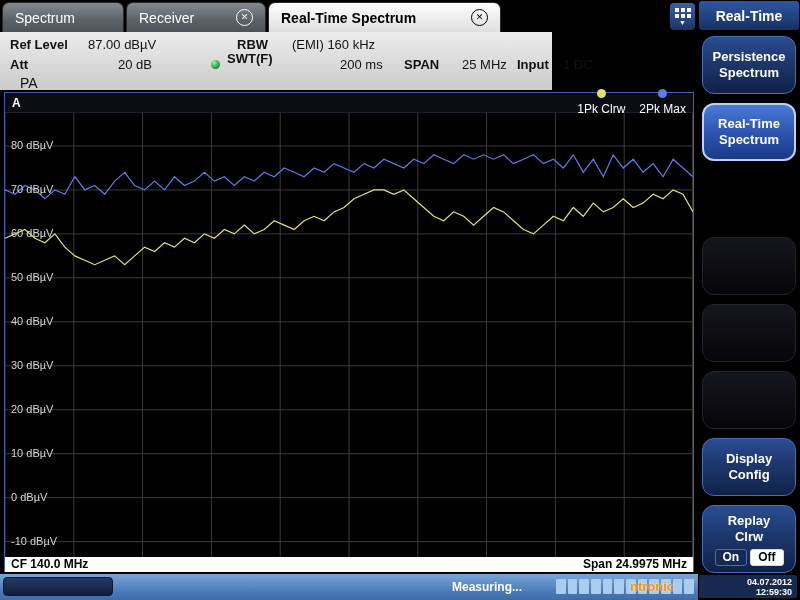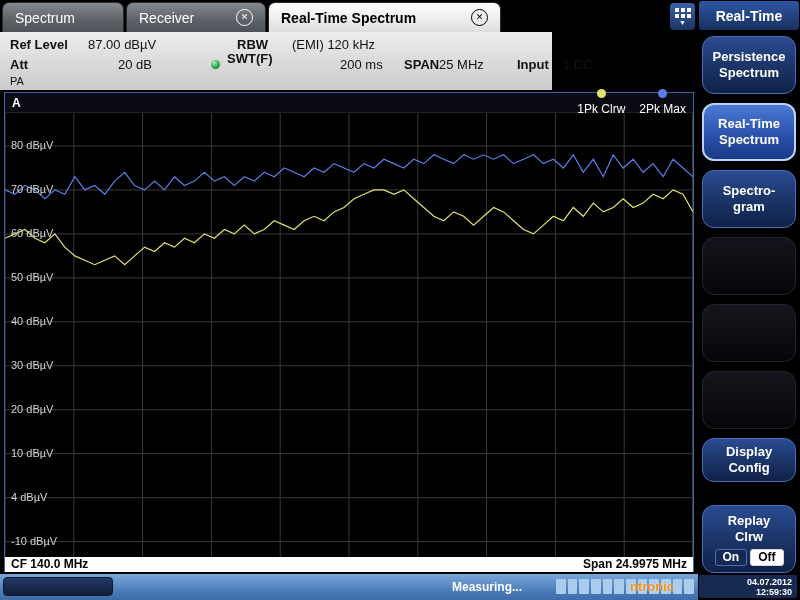--- a/index.html
+++ b/index.html
@@ -94,31 +94,31 @@
       <i></i>
       <i></i>
     </span>
   <span class="chev">▼</span>
 </div>
 
 <div class="settings">
   <span class="lbl" style="left:10px;top:5px">Ref Level</span>
   <span style="left:88px;top:5px">87.00 dBµV</span>
   <span class="lbl" style="left:237px;top:5px">RBW</span>
-  <span style="left:292px;top:5px">(EMI) 120 kHz</span>
+  <span style="left:292px;top:5px">(EMI) 160 kHz</span>
   <span class="lbl" style="left:10px;top:25px">Att</span>
   <span style="left:118px;top:25px">20 dB</span>
   <span class="led"></span>
   <span class="lbl" style="left:227px;top:19px">SWT(F)</span>
   <span style="left:340px;top:25px">200 ms</span>
   <span class="lbl" style="left:404px;top:25px">SPAN</span>
-  <span style="left:439px;top:25px">25 MHz</span>
+  <span style="left:462px;top:25px">25 MHz</span>
   <span class="lbl" style="left:517px;top:25px">Input</span>
   <span style="left:563px;top:25px">1 DC</span>
-  <span style="left:10px;top:43px;font-size:11px">PA</span>
+  <span style="left:20px;top:43px;font-size:14px">PA</span>
 </div>
 
 <div class="chart">
   <div class="chart-header">
     <span class="win-label">A</span>
     <div class="legend">
         <span class="legend-item">
           <span class="dot" style="background: rgb(227, 227, 107);"></span>
           <span>1Pk Clrw</span>
         </span>
@@ -156,48 +156,44 @@
       </svg>
     <div id="ylabels">
         <span class="ytick" style="top: 25.9703px;">80 dBµV</span>
         <span class="ytick" style="top: 69.9307px;">70 dBµV</span>
         <span class="ytick" style="top: 113.891px;">60 dBµV</span>
         <span class="ytick" style="top: 157.851px;">50 dBµV</span>
         <span class="ytick" style="top: 201.812px;">40 dBµV</span>
         <span class="ytick" style="top: 245.772px;">30 dBµV</span>
         <span class="ytick" style="top: 289.733px;">20 dBµV</span>
         <span class="ytick" style="top: 333.693px;">10 dBµV</span>
-        <span class="ytick" style="top: 377.653px;">4 dBµV</span>
+        <span class="ytick" style="top: 377.653px;">0 dBµV</span>
         <span class="ytick" style="top: 421.614px;">-10 dBµV</span>
       </div>
   </div>
   <div class="chart-footer">
     <span>CF 140.0 MHz</span>
     <span>Span 24.9975 MHz</span>
   </div>
 </div>
 
 <div class="sidebar">
   <div class="sidebar-header">Real-Time</div>
 <div class="skey" style="top: 36px; height: 58px;">
       <div>Persistence</div>
       <div>Spectrum</div>
     </div>
     <div class="skey active" style="top: 103px; height: 58px;">
       <div>Real-Time</div>
       <div>Spectrum</div>
     </div>
-    <div class="skey" style="top: 170px; height: 58px;">
-      <div>Spectro-</div>
-      <div>gram</div>
-    </div>
     <div class="skey empty" style="top: 237px; height: 58px;"></div>
     <div class="skey empty" style="top: 304px; height: 58px;"></div>
     <div class="skey empty" style="top: 371px; height: 58px;"></div>
-    <div class="skey" style="top: 438px; height: 44px;">
+    <div class="skey" style="top: 438px; height: 58px;">
       <div>Display</div>
       <div>Config</div>
     </div>
     <div class="skey" style="top: 505px; height: 68px;">
       <div>Replay</div>
       <div>Clrw</div>
       <div class="toggle">
         <span>On</span>
         <span class="sel">Off</span>
       </div>

